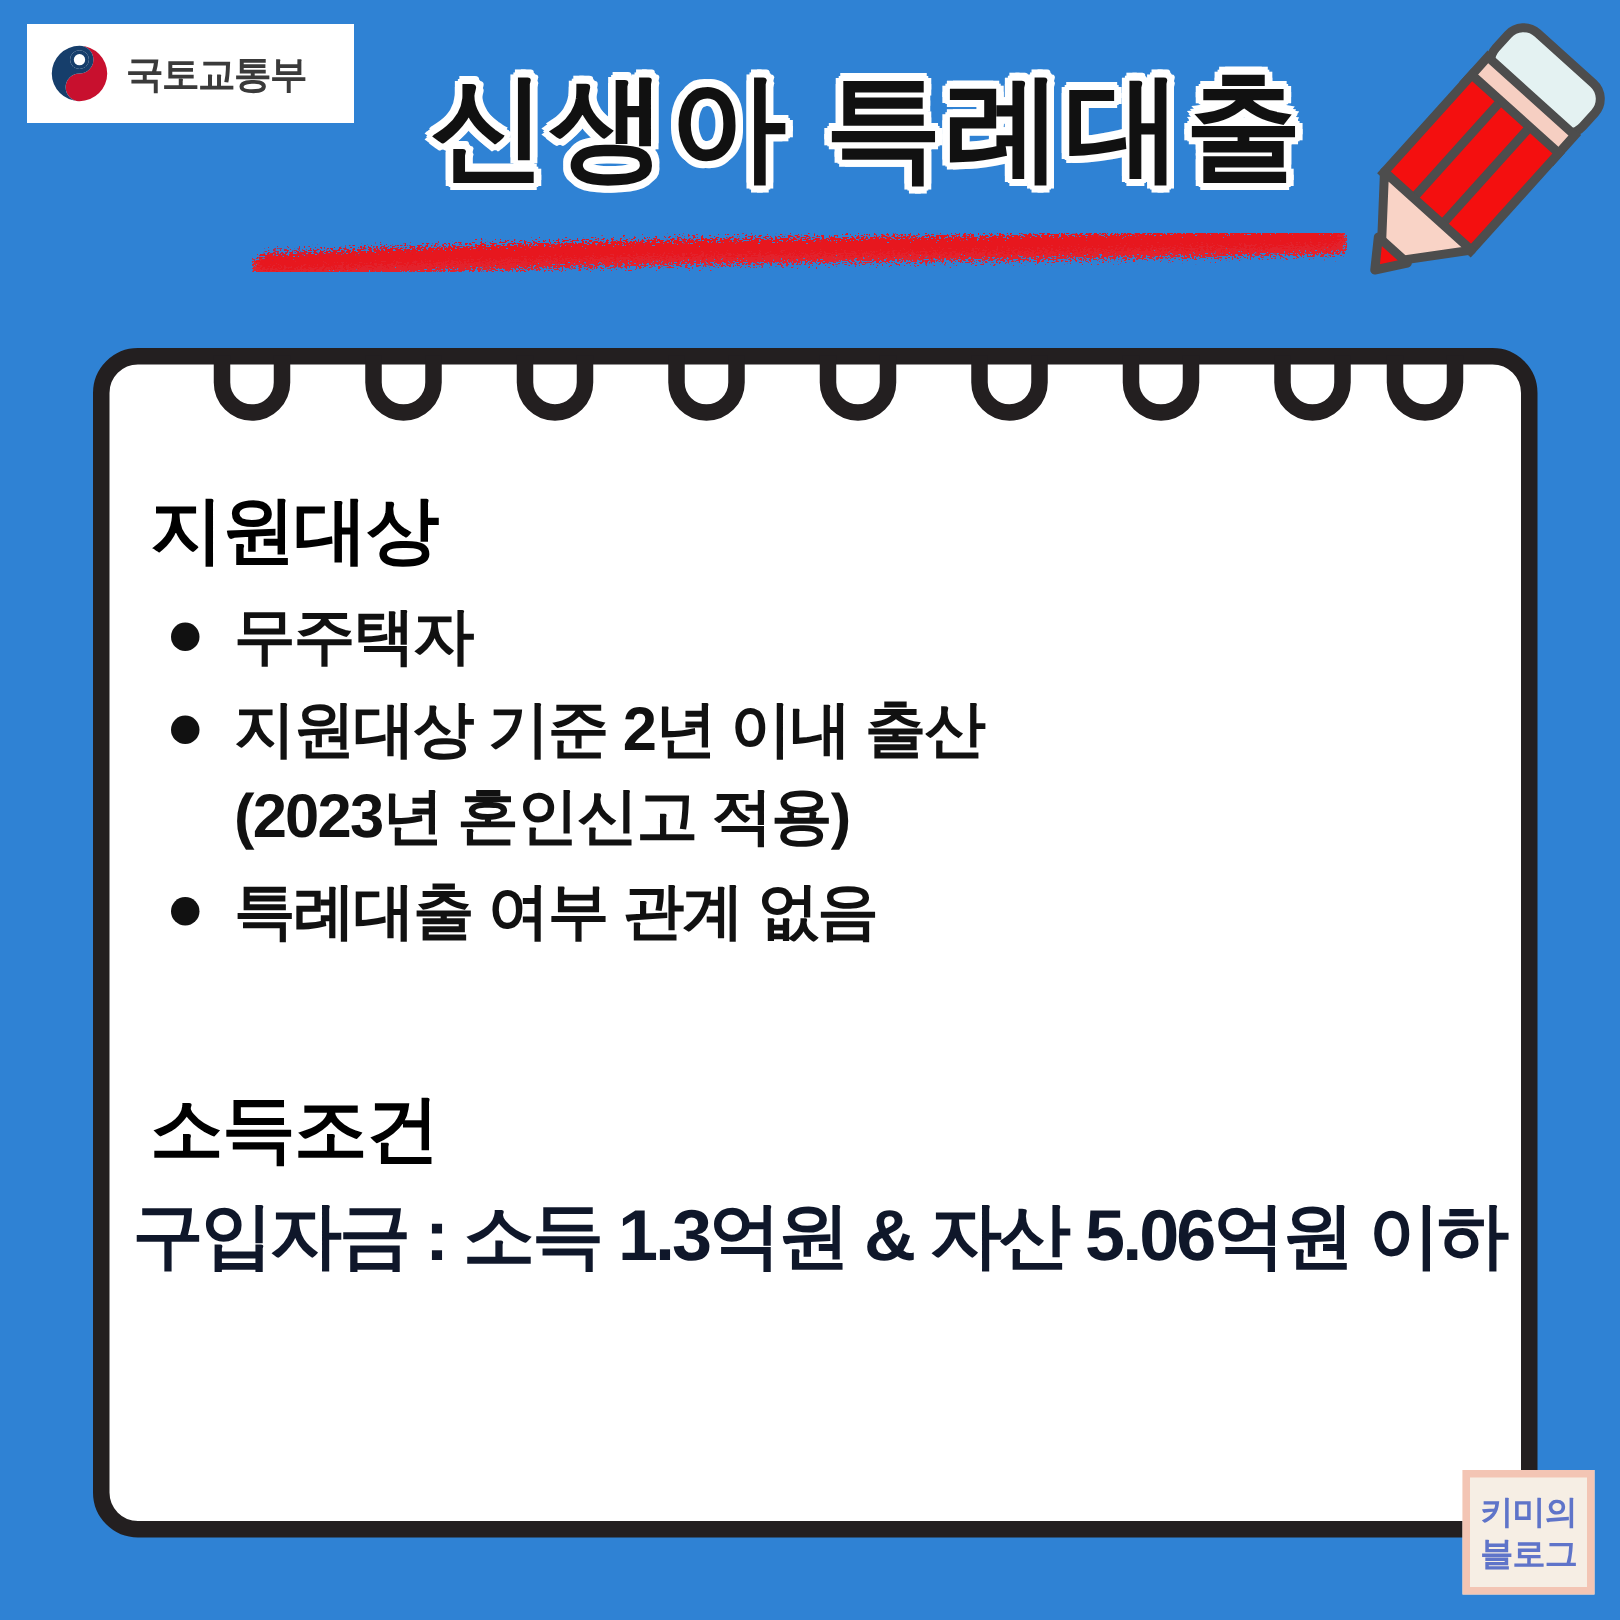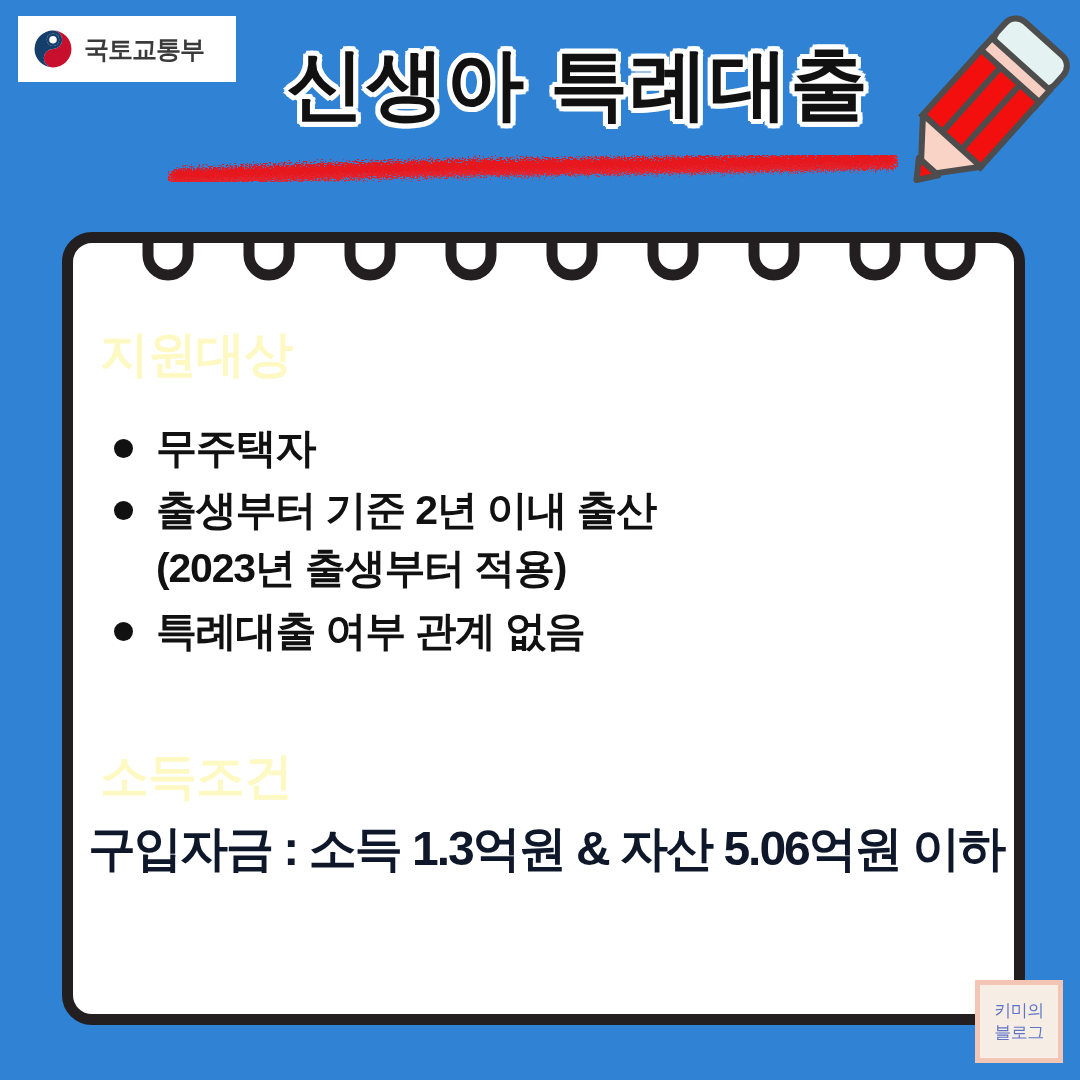--- a/index.html
+++ b/index.html
@@ -111,31 +111,31 @@
 
   
   .content {
     position: absolute;
     left: 100px;
     top: 330px;
     width: 900px;
   }
 
   .section-head {
-    color: #fef9c3;
+    color: #000000;
     font-size: 49px;
     font-weight: 900;
     letter-spacing: -1px;
     line-height: 1.0;
     margin: 0;
   }
 
   .bullet-list {
     list-style: none;
-    margin: 40px 0 0 0;
+    margin: 16px 0 0 0;
     padding: 0;
   }
   .bullet-item {
     position: relative;
     padding-left: 56px;
     font-size: 41px;
     font-weight: 800;
     color: #111111;
     letter-spacing: -1.2px;
     line-height: 1.42;
@@ -182,22 +182,22 @@
     background: #f6eee4;
     border: 5px solid #f3c5b4;
     box-sizing: border-box;
     display: flex;
     flex-direction: column;
     align-items: center;
     justify-content: center;
     line-height: 1.25;
   }
   .watermark span {
-    font-size: 17px;
-    font-weight: 400;
+    font-size: 22px;
+    font-weight: 700;
     color: #5f74c9;
     letter-spacing: -0.5px;
   }
 </style>
 </head>
 <body>
 
 <div class="banner">
 
   <div class="gov-logo">
@@ -265,22 +265,22 @@
 
   <h2 class="section-head">지원대상</h2>
 
   <ul class="bullet-list">
     <li class="bullet-item">
       <span class="dot"></span>
       <span>무주택자</span>
     </li>
     <li class="bullet-item">
       <span class="dot"></span>
-      <span>출생부터 기준 2년 이내 출산</span>
-      <span class="bullet-sub">(2023년 출생부터 적용)</span>
+      <span>지원대상 기준 2년 이내 출산</span>
+      <span class="bullet-sub">(2023년 혼인신고 적용)</span>
     </li>
     <li class="bullet-item">
       <span class="dot"></span>
       <span>특례대출 여부 관계 없음</span>
     </li>
   </ul>
 
   <div class="income-block">
     <h2 class="section-head income-head">소득조건</h2>
     <div class="income-line">구입자금 : 소득 1.3억원 &amp; 자산 5.06억원 이하</div>

